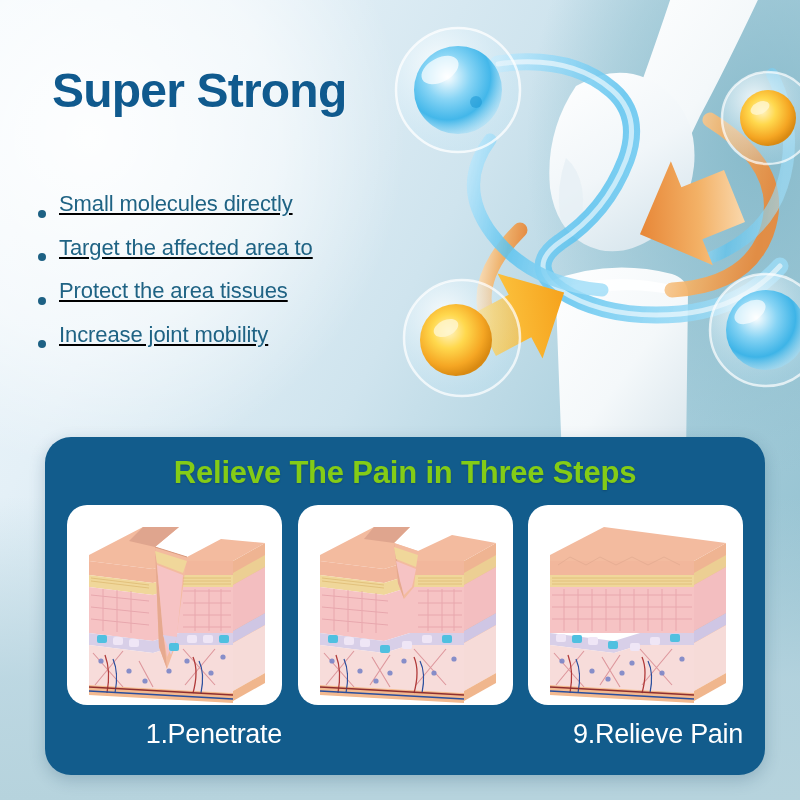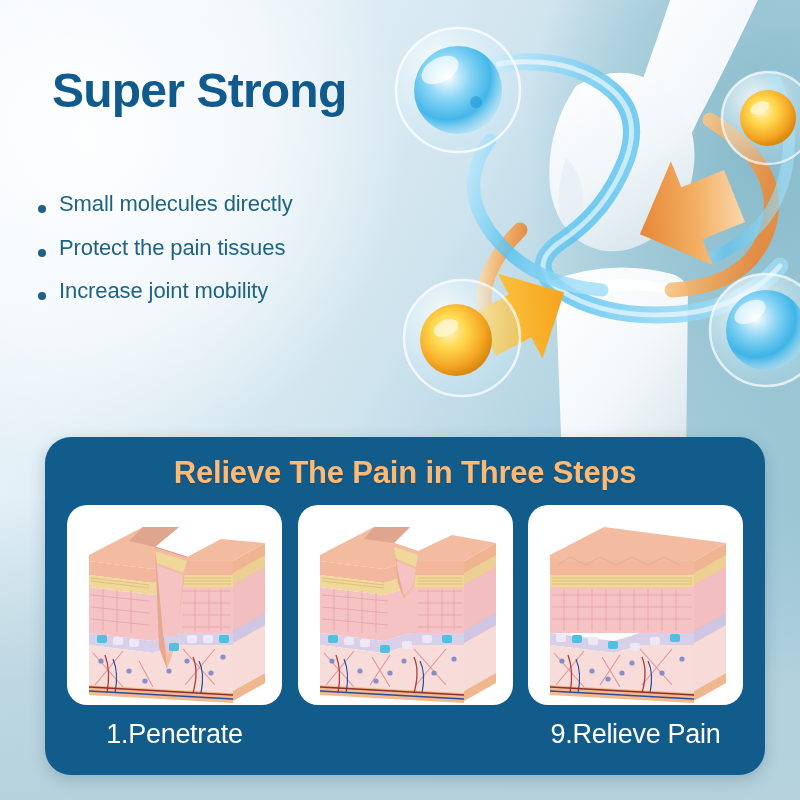--- a/index.html
+++ b/index.html
@@ -23,45 +23,45 @@
   
   .headline{position:absolute;left:32px;top:32px;width:400px;
     font-size:48px;line-height:1.12;font-weight:bold;
     color:#105a8e;letter-spacing:-.8px;
     font-stretch:condensed;
     text-shadow:0 1px 2px rgba(255,255,255,.5);}
   .headline span{display:block;margin-left:20px;}
 
   
   .bullets{position:absolute;left:34px;top:190px;width:400px;}
-  .bullet{display:flex;align-items:center;margin-bottom:16px;}
+  .bullet{display:flex;align-items:flex-end;margin-bottom:16px;text-decoration:underline;}
   .dot{width:8px;height:8px;border-radius:50%;background:#1d6184;
        margin:11px 13px 0 4px;flex:0 0 auto;}
   .bullet-text{font-size:22px;line-height:1.25;color:#1f6384;
        letter-spacing:-.1px;white-space:nowrap;}
 
   
   .knee-art{position:absolute;left:380px;top:-10px;width:430px;height:460px;}
   .knee-art svg{position:absolute;left:0;top:0;}
 
   
   .panel{position:absolute;left:45px;top:437px;width:720px;height:338px;
     background:#125c8c;border-radius:26px;
     box-shadow:0 5px 16px rgba(20,60,90,.22);}
   .panel-title{position:absolute;left:0;top:18px;width:100%;text-align:center;
-    color:#fdba74;font-size:31px;font-weight:bold;font-stretch:condensed;
+    color:#84cc16;font-size:31px;font-weight:bold;font-stretch:condensed;
     letter-spacing:-.2px;text-shadow:0 1px 2px rgba(0,0,0,.18);}
   .cards{position:absolute;left:22px;top:68px;width:676px;height:200px;
     display:flex;justify-content:space-between;}
   .card{width:215px;height:200px;background:#ffffff;border-radius:20px;
     position:relative;overflow:hidden;}
   .card svg{position:absolute;left:0;top:0;}
   .captions{position:absolute;left:22px;top:282px;width:676px;height:42px;
     display:flex;justify-content:space-between;}
-  .caption{width:215px;text-align:center;color:#ffffff;font-size:27px;
+  .caption{width:215px;text-align:right;color:#ffffff;font-size:27px;
     font-stretch:condensed;letter-spacing:-.3px;}
 </style>
 </head>
 <body>
 
 <div class="stage">
 
   <div class="bg-base"></div>
   <div class="bg-left-wash"></div>
   <div class="bg-right-teal"></div>
@@ -182,21 +182,25 @@
     <span>Super Strong</span>
   </h1>
 
   <div class="bullets">
     <div class="bullet">
       <span class="dot"></span>
       <span class="bullet-text">Small molecules directly</span>
     </div>
     <div class="bullet">
       <span class="dot"></span>
-      <span class="bullet-text">Protect the pain tissues</span>
+      <span class="bullet-text">Target the affected area to</span>
+    </div>
+    <div class="bullet">
+      <span class="dot"></span>
+      <span class="bullet-text">Protect the area tissues</span>
     </div>
     <div class="bullet">
       <span class="dot"></span>
       <span class="bullet-text">Increase joint mobility</span>
     </div>
   </div>
 
   <div class="panel">
     <div class="panel-title">Relieve The Pain in Three Steps</div>
 

